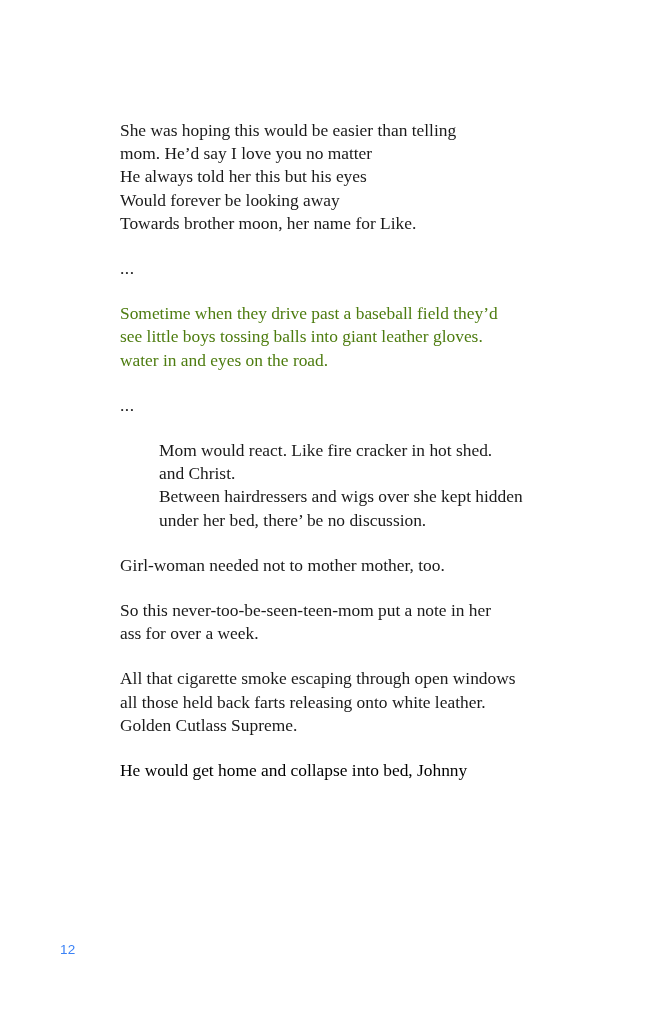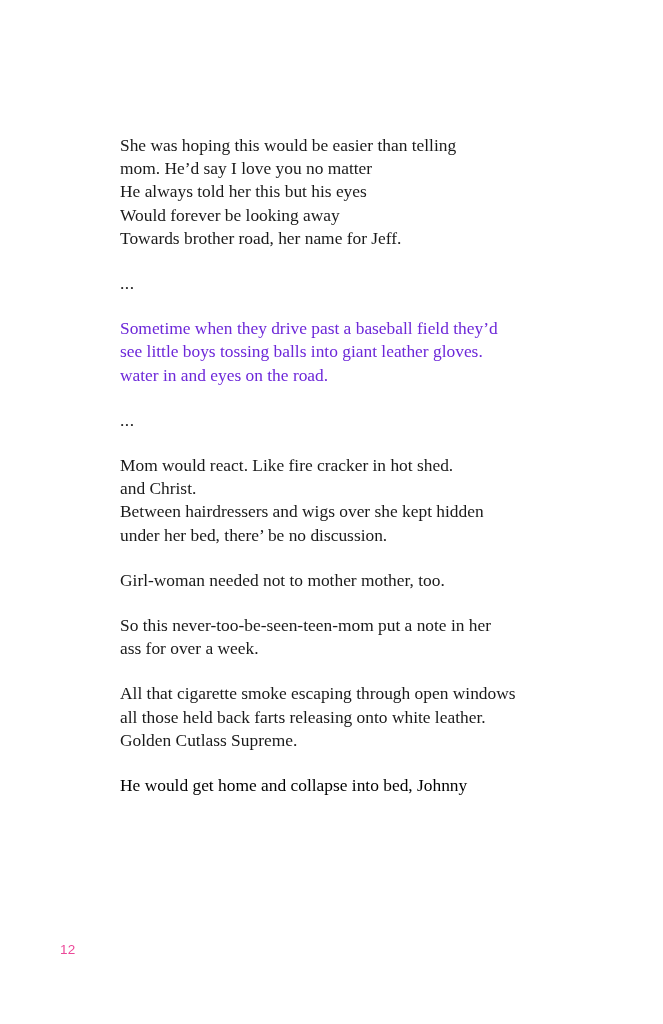--- a/index.html
+++ b/index.html
@@ -15,21 +15,21 @@
     height: 1024px;
     margin: 0 auto;
     background: #ffffff;
     overflow: hidden;
     box-sizing: border-box;
   }
 
   .text-block {
     position: absolute;
     left: 120px;
-    top: 134px;
+    top: 119px;
     width: 440px;
   }
 
   .stanza {
     font-family: "Liberation Serif", "DejaVu Serif", serif;
     font-size: 17.4px;
     line-height: 23.2px;
     color: #1a1a1a;
     margin: 0 0 22px 0;
     text-align: left;
@@ -64,34 +64,34 @@
 <body>
 
 <div class="page" style="background: rgb(255, 255, 255);">
 
   <div class="text-block">
       <p class="stanza" style="color: rgb(26, 26, 26);">
         <span class="line">She was hoping this would be easier than telling</span>
         <span class="line">mom. He’d say I love you no matter</span>
         <span class="line">He always told her this but his eyes</span>
         <span class="line">Would forever be looking away</span>
-        <span class="line">Towards brother road, her name for Jeff.</span>
+        <span class="line">Towards brother moon, her name for Like.</span>
       </p>
       <p class="stanza separator" style="color: rgb(26, 26, 26);">
         <span class="line">...</span>
       </p>
-      <p class="stanza" style="color: #6d28d9;">
+      <p class="stanza" style="color: #4d7c0f;">
         <span class="line">Sometime when they drive past a baseball field they’d</span>
         <span class="line">see little boys tossing balls into giant leather gloves.</span>
         <span class="line">water in and eyes on the road.</span>
       </p>
       <p class="stanza separator" style="color: rgb(26, 26, 26);">
         <span class="line">...</span>
       </p>
-      <p class="stanza" style="color: rgb(26, 26, 26);">
+      <p class="stanza" style="color: rgb(26, 26, 26); margin-left: 39px;">
         <span class="line">Mom would react. Like fire cracker in hot shed.</span>
         <span class="line">and Christ.</span>
         <span class="line">Between hairdressers and wigs over she kept hidden</span>
         <span class="line">under her bed, there’ be no discussion.</span>
       </p>
       <p class="stanza" style="color: rgb(26, 26, 26);">
         <span class="line">Girl-woman needed not to mother mother, too.</span>
       </p>
       <p class="stanza" style="color: rgb(26, 26, 26);">
         <span class="line">So this never-too-be-seen-teen-mom put a note in her</span>
@@ -100,15 +100,15 @@
       <p class="stanza" style="color: rgb(26, 26, 26);">
         <span class="line">All that cigarette smoke escaping through open windows</span>
         <span class="line">all those held back farts releasing onto white leather.</span>
         <span class="line">Golden Cutlass Supreme.</span>
       </p>
       <p class="stanza" style="color: #000000;">
         <span class="line">He would get home and collapse into bed, Johnny</span>
       </p>
     </div>
 
-  <div class="page-number" style="color: #ec4899;">12</div>
+  <div class="page-number" style="color: #3b82f6;">12</div>
 
 </div>
 
 </body></html>

